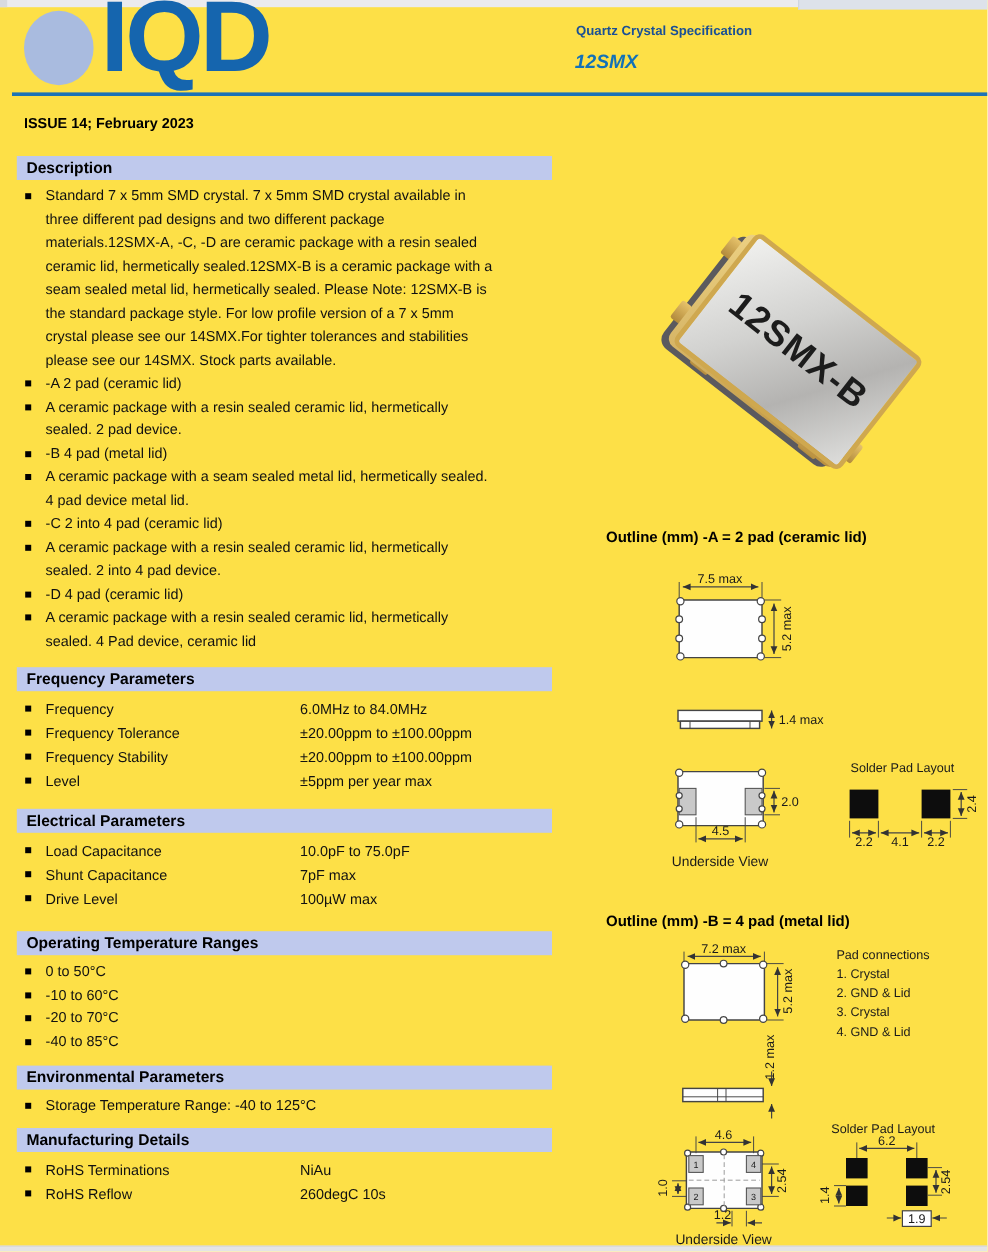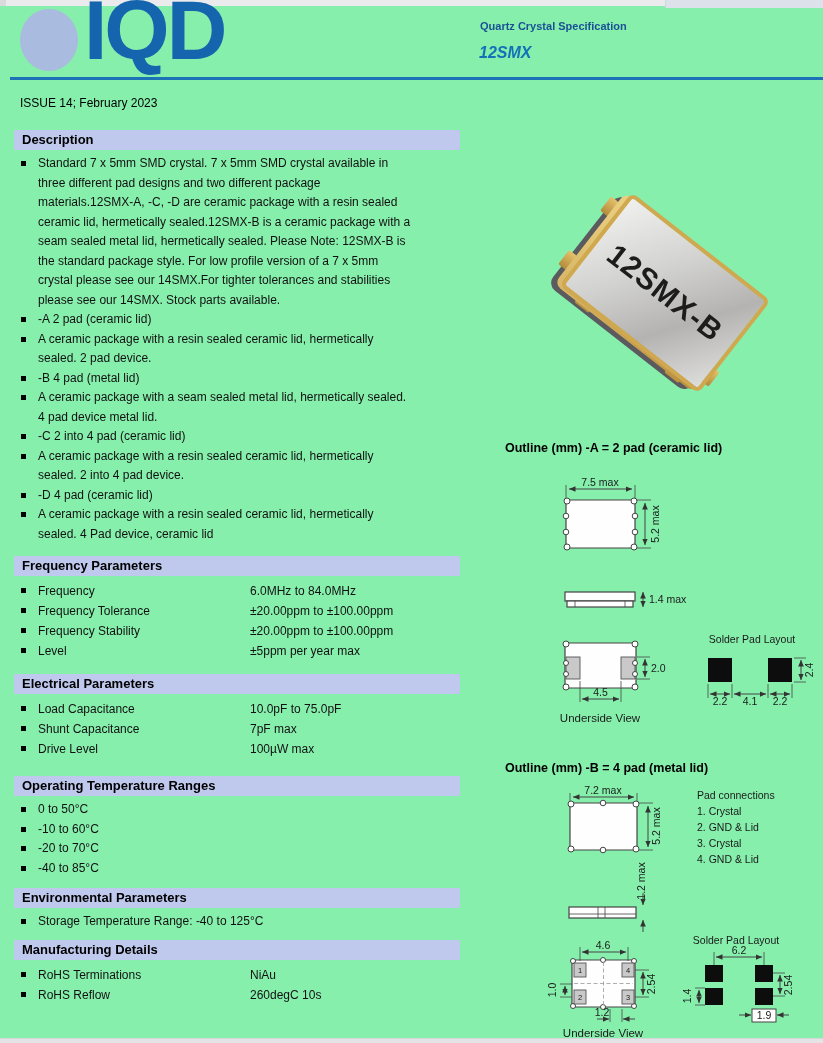--- a/index.html
+++ b/index.html
@@ -1,31 +1,31 @@
 <!DOCTYPE html>
 <html><head>
 <meta charset="utf-8">
 <style>
   html,body{margin:0;padding:0;background:#fff;}
-  .page{position:relative;width:823px;height:1043px;background:#86efac;overflow:hidden;
+  .page{position:relative;width:823px;height:1043px;background:#fde047;overflow:hidden;
         font-family:"Liberation Sans",sans-serif;color:#111;}
   
   .strip-main{position:absolute;left:0;top:0;width:823px;height:6px;background:#ebebee;}
   .strip-right{position:absolute;left:665px;top:0;width:158px;height:8px;background:#dde2ea;border-left:1px solid #cfd6e0;}
   .strip-corner{position:absolute;left:0;top:0;width:6px;height:6px;background:#d8dade;}
   .strip-bottom{position:absolute;left:0;top:1038px;width:823px;height:5px;background:#e4e4e6;border-top:1px solid #d7d7d9;}
 
   
   .logo-ellipse{position:absolute;left:20px;top:9px;width:58px;height:62px;border-radius:50%;background:#a9bbdf;}
   .logo-text{position:absolute;left:84px;top:-14px;font-size:84px;font-weight:bold;letter-spacing:-3px;
              color:#1565ae;line-height:88px;}
   .doc-type{position:absolute;left:480px;top:20px;font-size:11px;font-weight:bold;color:#1a5096;}
   .part-number{position:absolute;left:479px;top:44px;font-size:16px;font-weight:bold;font-style:italic;color:#1271b8;}
   .blue-rule{position:absolute;left:10px;top:77px;width:813px;height:3px;background:#1b73b6;}
-  .issue-line{position:absolute;left:20px;top:96px;font-size:12px;font-weight:normal;color:#000;}
+  .issue-line{position:absolute;left:20px;top:96px;font-size:12px;font-weight:bold;color:#000;}
 
   
   .sec{position:absolute;left:14px;width:446px;}
   .sec-h{height:20px;background:#bfc9ed;font-weight:bold;font-size:13px;line-height:20px;padding-left:8px;color:#000;}
   ul.blt{list-style:none;margin:4px 0 0 0;padding:0;font-size:12px;}
   ul.blt li{position:relative;padding-left:24px;line-height:19.5px;}
   ul.blt li::before{content:"";position:absolute;left:7px;top:7px;width:5px;height:5px;background:#000;}
   .desc li{padding-right:47px;}
   .prow{position:relative;display:flex;padding-left:24px;line-height:20px;font-size:12px;}
   .prow::before{content:"";position:absolute;left:7px;top:7px;width:5px;height:5px;background:#000;}

